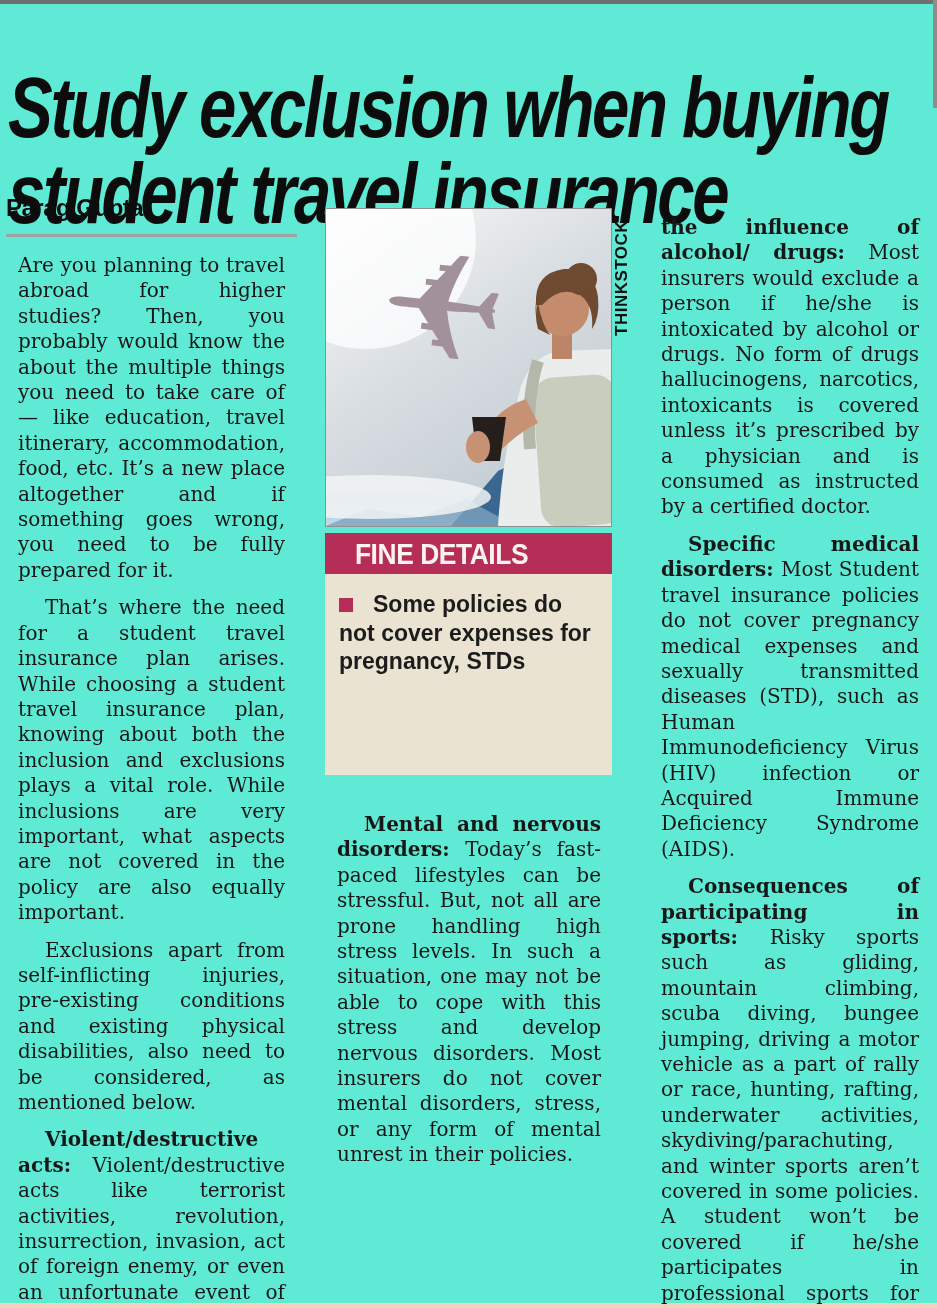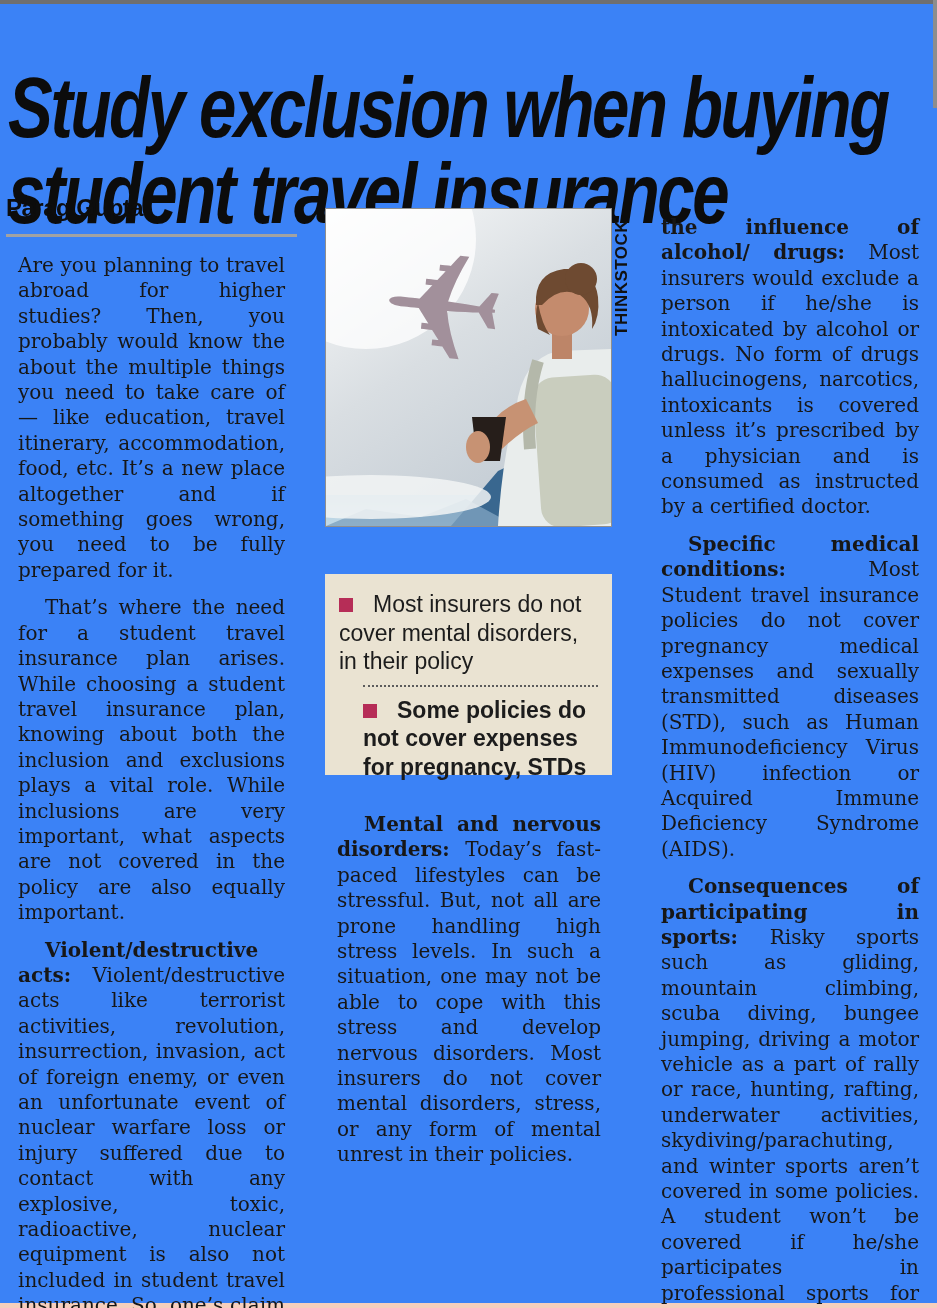--- a/index.html
+++ b/index.html
@@ -1,19 +1,19 @@
 <!DOCTYPE html>
 <html><head>
 <meta charset="utf-8">
 <style>
   html,body{margin:0;padding:0;}
   .page{
     position:relative;
     width:937px;height:1308px;
-    background:#3b82f6;
+    background:#5eead4;
     overflow:hidden;
     font-family:"DejaVu Serif", serif;
     color:#171717;
   }
   .edge-top{position:absolute;left:0;top:0;width:937px;height:4px;background:#6f6f6f;}
   .edge-right{position:absolute;right:0;top:0;width:4px;height:108px;background:#8d8d8d;}
   .edge-bottom{position:absolute;left:0;bottom:0;width:937px;height:5px;background:#f6cfbd;}
 
   
   .headline{
@@ -96,20 +96,21 @@
   <div class="edge-bottom"></div>
 
   <h1 class="headline"><span>Study exclusion when buying</span><br><span>student travel insurance</span></h1>
 
   <div class="col col1">
     <div class="byline">Parag Gupta</div>
     <hr class="byline-rule">
     <div>
         <p class="para"><span>Are you planning to travel abroad for higher studies? Then, you probably would know the about the multiple things you need to take care of — like education, travel itinerary, accommodation, food, etc. It’s a new place altogether and if something goes wrong, you need to be fully prepared for it.</span></p>
         <p class="para indent"><span>That’s where the need for a student travel insurance plan arises. While choosing a student travel insurance plan, knowing about both the inclusion and exclusions plays a vital role. While inclusions are very important, what aspects are not covered in the policy are also equally important.</span></p>
+        <p class="para indent"><span>Exclusions apart from self-inflicting injuries, pre-existing conditions and existing physical disabilities, also need to be considered, as mentioned below.</span></p>
         <p class="para indent"><span class="bold">Violent/destructive acts: </span><span>Violent/destructive acts like terrorist activities, revolution, insurrection, invasion, act of foreign enemy, or even an unfortunate event of nuclear warfare loss or injury suffered due to contact with any explosive, toxic, radioactive, nuclear equipment is also not included in student travel insurance. So, one’s claim for any loss, injury, damage or legal</span></p>
       </div>
   </div>
 
   <div class="photo">
     <svg width="285" height="317" viewBox="0 0 285 317">
       <defs>
         <linearGradient id="sky" x1="0" y1="0" x2="0.6" y2="1">
           <stop offset="0" stop-color="#fafbfb"></stop>
           <stop offset="0.5" stop-color="#d9dee2"></stop>
@@ -140,31 +141,31 @@
         <path d="M210,96 Q208,64 238,60 Q268,58 272,88 Q274,108 266,120 Q268,96 254,86 Q234,76 216,96 Z" fill="#6e4a31"></path>
         <circle cx="255" cy="70" r="16" fill="#6e4a31"></circle>
         <path d="M212,94 Q216,116 224,126 L212,120 Q208,106 212,94 Z" fill="#6e4a31"></path>
       </g>
     </svg>
   </div>
   <div class="photo-credit">
       <span>THINKSTOCK</span>
     </div>
 
+  <div class="fd-bar"><span>FINE DETAILS</span></div>
   <div class="fd-box">
-      <div class="fd-item"><span class="fd-square"></span>Most insurers do not cover mental disorders, in their policy</div>
       <div class="fd-item bold"><span class="fd-square"></span>Some policies do not cover expenses for pregnancy, STDs</div>
     </div>
 
   <div class="col col2">
     <div>
         <p class="para indent"><span class="bold">Mental and nervous disorders: </span><span>Today’s fast-paced lifestyles can be stressful. But, not all are prone handling high stress levels. In such a situation, one may not be able to cope with this stress and develop nervous disorders. Most insurers do not cover mental disorders, stress, or any form of mental unrest in their policies.</span></p>
       </div>
   </div>
 
   <div class="col col3">
     <div>
         <p class="para"><span class="bold">the influence of alcohol/ drugs: </span><span>Most insurers would exclude a person if he/she is intoxicated by alcohol or drugs. No form of drugs hallucinogens, narcotics, intoxicants is covered unless it’s prescribed by a physician and is consumed as instructed by a certified doctor.</span></p>
-        <p class="para indent"><span class="bold">Specific medical conditions: </span><span>Most Student travel insurance policies do not cover pregnancy medical expenses and sexually transmitted diseases (STD), such as Human Immunodeficiency Virus (HIV) infection or Acquired Immune Deficiency Syndrome (AIDS).</span></p>
+        <p class="para indent"><span class="bold">Specific medical disorders: </span><span>Most Student travel insurance policies do not cover pregnancy medical expenses and sexually transmitted diseases (STD), such as Human Immunodeficiency Virus (HIV) infection or Acquired Immune Deficiency Syndrome (AIDS).</span></p>
         <p class="para indent"><span class="bold">Consequences of participating in sports: </span><span>Risky sports such as gliding, mountain climbing, scuba diving, bungee jumping, driving a motor vehicle as a part of rally or race, hunting, rafting, underwater activities, skydiving/parachuting, and winter sports aren’t covered in some policies. A student won’t be covered if he/she participates in professional sports for which they haven’t received training. Before buying a policy, enquire from your college regarding the mandatory student coverages. Do consider the above-mentioned exclusions before finalising the policy.</span></p>
       </div>
   </div>
 </div>
 
 </body></html>

